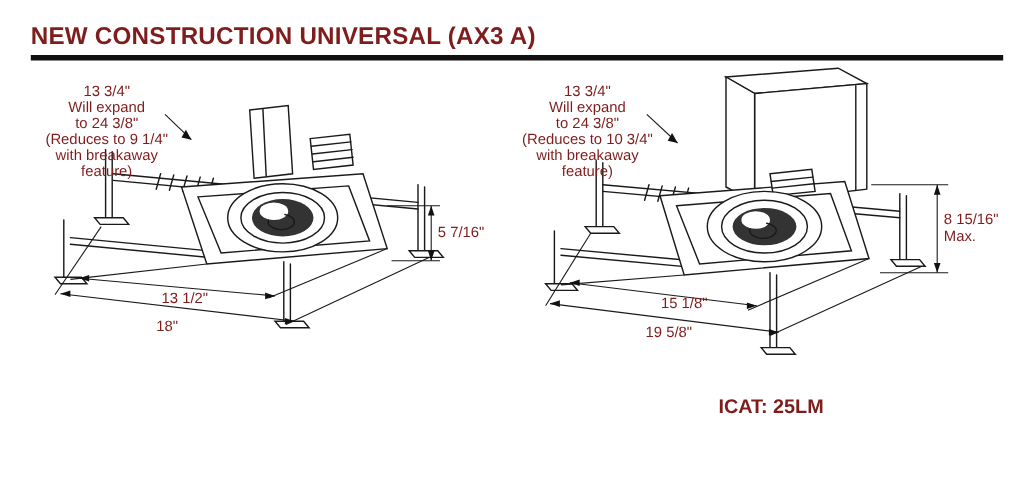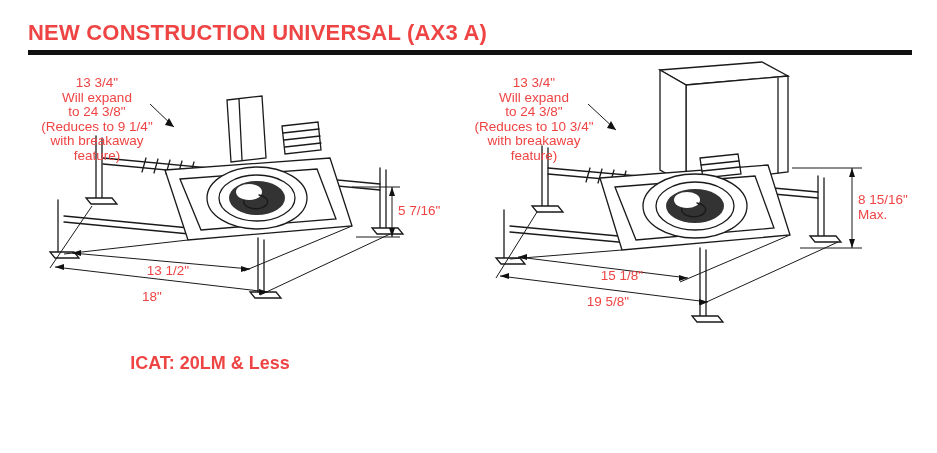--- a/index.html
+++ b/index.html
@@ -1,21 +1,21 @@
 <!DOCTYPE html>
 <html><head>
 <meta charset="utf-8">
 <style>
   html,body{margin:0;padding:0;background:#fff;}
   .canvas{
     position:relative;
     width:937px;height:453px;
     background:#fff;
     font-family:"Liberation Sans", sans-serif;
-    color:#ef4444;
+    color:#7f1d1d;
     overflow:hidden;
   }
   .abs{position:absolute;}
   .page-title{
     left:28px;top:20px;
     font-size:22px;font-weight:bold;
     letter-spacing:.2px;
     white-space:nowrap;
   }
   .title-rule{
@@ -214,16 +214,18 @@
   <div class="abs dim-label dim-center" style="left:152px;top:289px;">18"</div>
 
   <div class="abs dim-label" style="left:858px;top:192px;">
     <div>8 15/16"</div>
     <div>Max.</div>
   </div>
   <div class="abs dim-label dim-center" style="left:622px;top:268px;">15 1/8"</div>
   <div class="abs dim-label dim-center" style="left:608px;top:294px;">19 5/8"</div>
 
   <div class="abs caption caption-left">
-    <div>ICAT: 20LM &amp; Less</div>
+  </div>
+  <div class="abs caption caption-right">
+    <div>ICAT: 25LM</div>
   </div>
 
 </div>
 
 </body></html>

